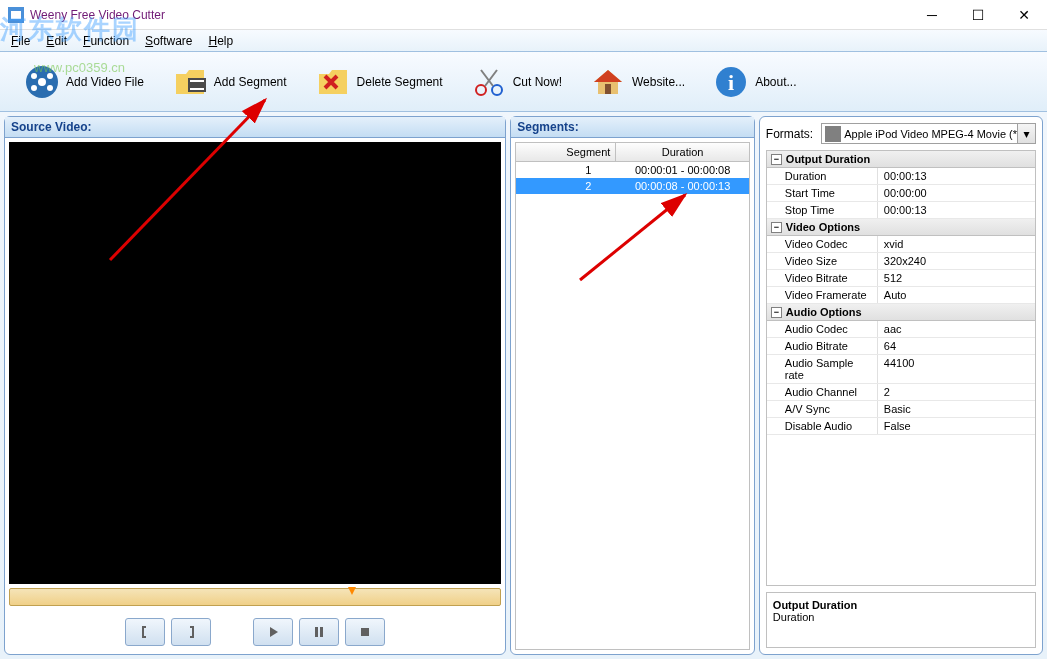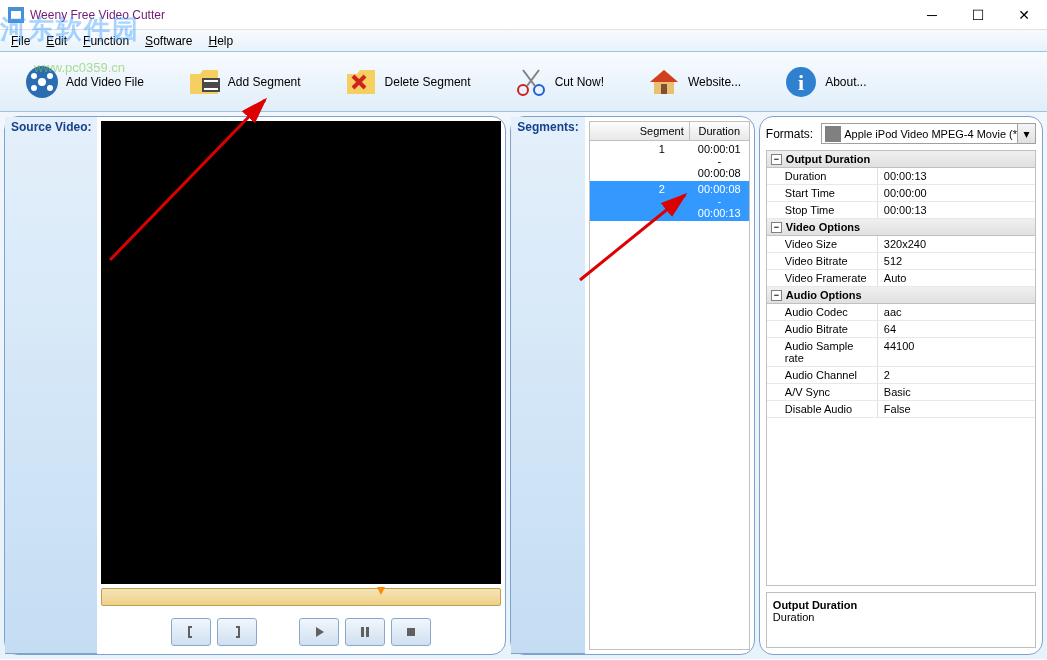--- a/index.html
+++ b/index.html
@@ -8,27 +8,27 @@
 .titlebar { height: 30px; background: #fff; display: flex; align-items: center; padding-left: 8px; border-bottom: 1px solid #e0e0e0; }
 .titlebar-icon { width: 16px; height: 16px; margin-right: 6px; }
 .titlebar-text { flex: 1; font-size: 12px; color: #701a75; }
 .window-controls { display: flex; }
 .win-btn { width: 46px; height: 30px; display: flex; align-items: center; justify-content: center; font-size: 14px; color: #000; cursor: pointer; }
 
 .menubar { height: 22px; background: linear-gradient(#f7fbff,#e8f2fa); border-bottom: 1px solid #a0c0e0; display: flex; align-items: center; padding: 0 3px; }
 .menu-item { padding: 2px 8px; cursor: pointer; font-size: 12px; }
 .menu-u { text-decoration: underline; }
 
-.toolbar { height: 60px; background: linear-gradient(#f8fbff,#e0eef9); border-bottom: 1px solid #a0c0e0; display: flex; align-items: center; padding: 0 10px; gap: 14px; }
+.toolbar { height: 60px; background: linear-gradient(#f8fbff,#e0eef9); border-bottom: 1px solid #a0c0e0; display: flex; align-items: center; padding: 0 10px; }
 .tool-btn { display: flex; align-items: center; padding: 4px 14px; cursor: pointer; border-radius: 3px; }
 .tool-icon { width: 36px; height: 36px; margin-right: 6px; display: flex; align-items: center; justify-content: center; }
 .tool-label { font-size: 12px; }
 
 .main { display: flex; height: 547px; padding: 4px; gap: 4px; background: linear-gradient(#f0f6fc,#e8f2fa); }
-.panel { border: 1px solid #7da2ce; border-radius: 14px; background: #fff; display: flex; flex-direction: row; }
+.panel { border: 1px solid #7da2ce; border-radius: 6px; background: #fff; display: flex; flex-direction: column; }
 .panel-header { background: linear-gradient(#e4f0fb,#c4ddf3); border-bottom: 1px solid #7da2ce; padding: 3px 6px; font-weight: bold; font-size: 12px; color: #15428b; }
 .panel-body { flex: 1; display: flex; flex-direction: column; }
 
 .panel-source { width: 522px; }
 .panel-segments { width: 254px; }
 .panel-formats { flex: 1; }
 
 .video-area { flex: 1; background: #000; margin: 4px; }
 .timeline { height: 18px; margin: 0 4px 4px 4px; background: linear-gradient(#f5e4b8,#f0d088); border: 1px solid #c0a050; border-radius: 2px; position: relative; }
 .timeline-marker { position: absolute; top: -2px; width: 0; height: 0; border-left: 4px solid transparent; border-right: 4px solid transparent; border-top: 8px solid #ff8800; }
@@ -244,20 +244,24 @@
           </div>
           <div class="prop-row">
             <div class="prop-k">Stop Time</div>
             <div class="prop-v">00:00:13</div>
           </div>
           <div class="prop-group">
             <span class="prop-tog">−</span>
             <span>Video Options</span>
           </div>
           <div class="prop-row">
+            <div class="prop-k">Video Codec</div>
+            <div class="prop-v">xvid</div>
+          </div>
+          <div class="prop-row">
             <div class="prop-k">Video Size</div>
             <div class="prop-v">320x240</div>
           </div>
           <div class="prop-row">
             <div class="prop-k">Video Bitrate</div>
             <div class="prop-v">512</div>
           </div>
           <div class="prop-row">
             <div class="prop-k">Video Framerate</div>
             <div class="prop-v">Auto</div>

